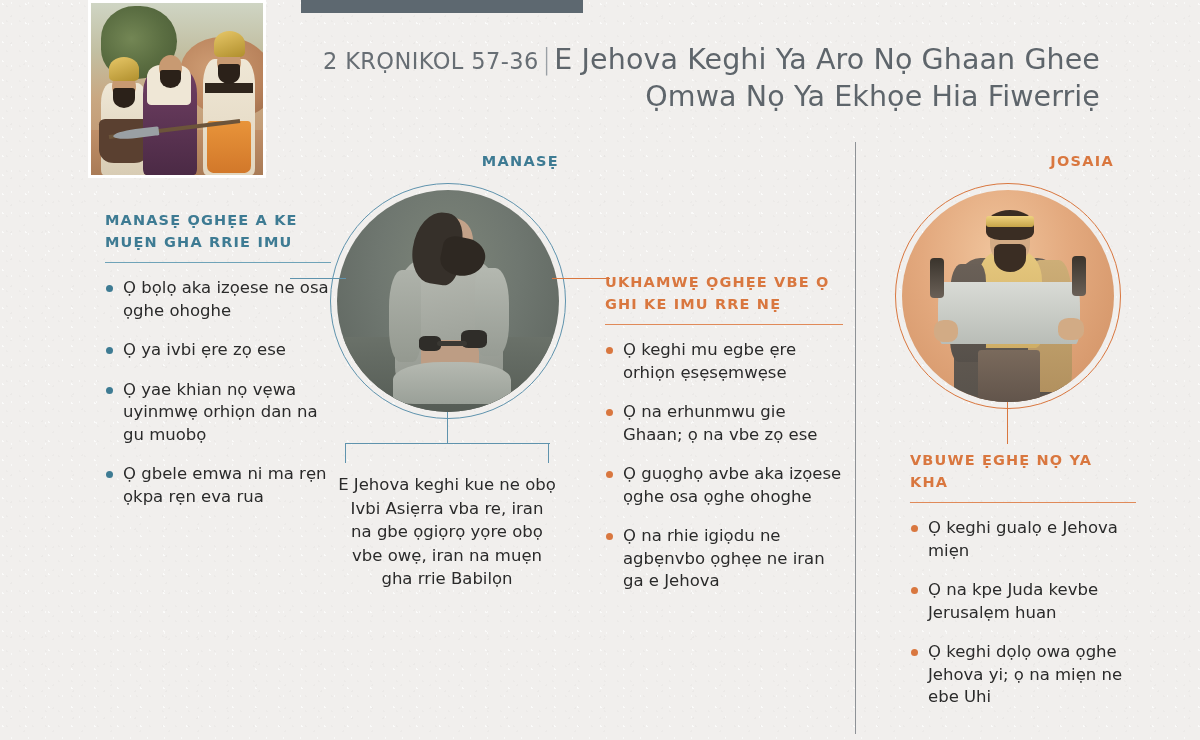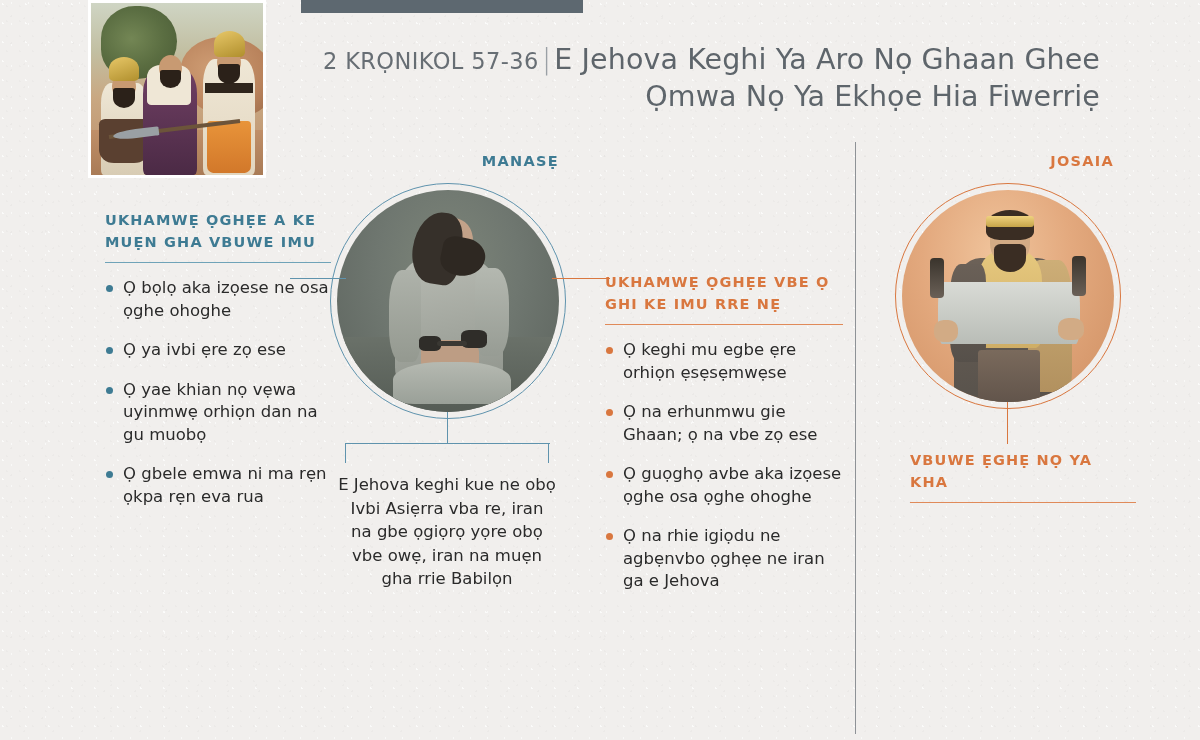--- a/index.html
+++ b/index.html
@@ -309,21 +309,21 @@
   <div class="sh" style="left:28px;top:68px;width:14px;height:40px;background:linear-gradient(180deg,#3a342c,#6a6057);border-radius:4px;"></div>
   <div class="sh" style="left:170px;top:66px;width:14px;height:40px;background:linear-gradient(180deg,#3a342c,#6a6057);border-radius:4px;"></div>
   <div class="sh" style="left:32px;top:130px;width:24px;height:22px;background:#d2ab85;border-radius:40%;"></div>
   <div class="sh" style="left:156px;top:128px;width:26px;height:22px;background:#d2ab85;border-radius:40%;"></div>
   <div class="sh" style="left:76px;top:160px;width:62px;height:56px;background:linear-gradient(180deg,#7a6a5c,#60534a);border-radius:6%;"></div>
 </div>
 <div class="ring orange" id="josaia-ring"></div>
 <div class="conn orange" id="j-stem"></div>
 
 <div class="col" id="col-left">
-  <div class="col-head teal">UKHAMWẸ ỌGHẸE A KE MUẸN GHA VBUWE IMU</div>
+  <div class="col-head teal">MANASẸ ỌGHẸE A KE MUẸN GHA RRIE IMU</div>
   <div class="head-rule teal"></div>
   <ul class="bullets teal">
     <li>Ọ bọlọ aka izọese ne osa ọghe ohoghe</li>
     <li>Ọ ya ivbi ẹre zọ ese</li>
     <li>Ọ yae khian nọ vẹwa uyinmwẹ orhiọn dan na gu muobọ</li>
     <li>Ọ gbele emwa ni ma rẹn ọkpa rẹn eva rua</li>
   </ul>
 </div>
 
 <div class="col" id="col-mid">
@@ -333,13 +333,18 @@
     <li>Ọ keghi mu egbe ẹre orhiọn ẹsẹsẹmwẹse</li>
     <li>Ọ na erhunmwu gie Ghaan; ọ na vbe zọ ese</li>
     <li>Ọ guọghọ avbe aka izọese ọghe osa ọghe ohoghe</li>
     <li>Ọ na rhie igiọdu ne agbẹnvbo ọghẹe ne iran ga e Jehova</li>
   </ul>
 </div>
 
 <div class="col" id="col-right">
   <div class="col-head orange">VBUWE ẸGHẸ NỌ YA KHA</div>
   <div class="head-rule orange"></div>
+  <ul class="bullets orange">
+    <li>Ọ keghi gualọ e Jehova miẹn</li>
+    <li>Ọ na kpe Juda kevbe Jerusalẹm huan</li>
+    <li>Ọ keghi dọlọ owa ọghe Jehova yi; ọ na miẹn ne ebe Uhi</li>
+  </ul>
 </div>
 
 </body></html>

